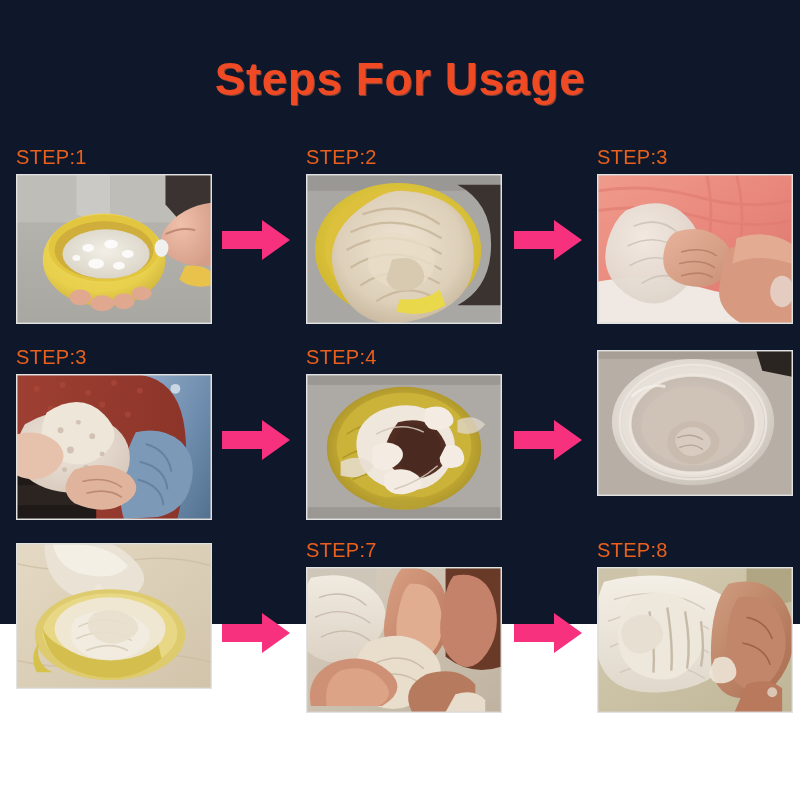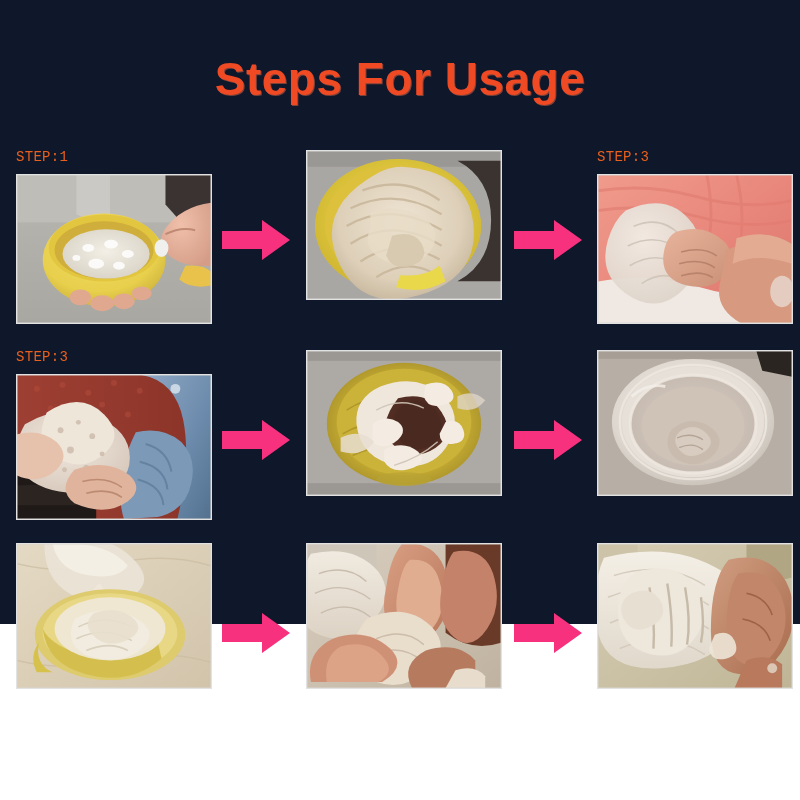--- a/index.html
+++ b/index.html
@@ -55,23 +55,23 @@
 
   .cell {
     position: absolute;
     top: 0;
   }
   .cell.c1 { left: 16px; }
   .cell.c2 { left: 306px; }
   .cell.c3 { left: 597px; }
 
   .step-label {
-    font-size: 14px;
+    font-size: 20px;
     color: #e8601c;
-    font-family: Liberation Mono, monospace;
+    font-family: Liberation Sans, sans-serif;
     letter-spacing: 0.3px;
     line-height: 14px;
     margin-bottom: 8px;
     height: 16px;
     white-space: nowrap;
   }
 
   .photo {
     width: 196px;
     height: 146px;
@@ -157,20 +157,21 @@
               <ellipse cx="86" cy="130" rx="12" ry="8"></ellipse>
               <ellipse cx="108" cy="128" rx="11" ry="8"></ellipse>
               <ellipse cx="126" cy="120" rx="10" ry="7"></ellipse>
             </g>
             <rect width="196" height="150" fill="none" stroke="#d8d6d2" stroke-width="1"></rect>
           </svg>
         </div>
       </div>
 
       <div class="cell c2">
+        <div class="step-label">STEP:2</div>
         <div class="photo tall">
           <svg viewBox="0 0 196 150" preserveAspectRatio="none">
             <defs>
               <radialGradient id="g2bowl" cx="50%" cy="45%" r="62%">
                 <stop offset="0%" stop-color="#f2e257"></stop>
                   <stop offset="100%" stop-color="#cdb12c"></stop>
               </radialGradient>
               <radialGradient id="g2paste" cx="48%" cy="42%" r="62%">
                 <stop offset="0%" stop-color="#efe5d4"></stop>
                   <stop offset="70%" stop-color="#ddcfb8"></stop>
@@ -323,20 +324,21 @@
             <g stroke="#bd8a72" stroke-width="1.6" fill="none">
               <path d="M66 108 q24 -6 40 6"></path>
               <path d="M70 120 q22 -6 36 4"></path>
             </g>
             <rect width="196" height="146" fill="none" stroke="#d8d6d2" stroke-width="1"></rect>
           </svg>
         </div>
       </div>
 
       <div class="cell c2">
+        <div class="step-label">STEP:4</div>
         <div class="photo">
           <svg viewBox="0 0 196 146" preserveAspectRatio="none">
             <defs>
               <radialGradient id="g5bowl" cx="50%" cy="50%" r="58%">
                 <stop offset="0%" stop-color="#d8c244"></stop>
                   <stop offset="70%" stop-color="#c2a932"></stop>
                   <stop offset="100%" stop-color="#a18a28"></stop>
               </radialGradient>
               <radialGradient id="g5hole" cx="50%" cy="45%" r="60%">
                 <stop offset="0%" stop-color="#3a211a"></stop>
@@ -461,20 +463,21 @@
               <path d="M70 108 q24 -10 42 0"></path>
             </g>
             <path d="M78 70 q22 -8 38 4 14 12 -2 22 -22 12 -38 -4 -10 -12 2 -22z" fill="#e8dfcd" opacity="0.9"></path>
             <path d="M22 100 q-4 22 14 30 l-16 0 q-8 -16 2 -30z" fill="#d6c14c"></path>
             <rect width="196" height="146" fill="none" stroke="#d8d6d2" stroke-width="1"></rect>
           </svg>
         </div>
       </div>
 
       <div class="cell c2">
+        <div class="step-label">STEP:7</div>
         <div class="photo">
           <svg viewBox="0 0 196 146" preserveAspectRatio="none">
             <defs>
               <linearGradient id="g8bg" x1="0" y1="0" x2="1" y2="1">
                 <stop offset="0%" stop-color="#d9cfc0"></stop>
                   <stop offset="100%" stop-color="#bfb2a0"></stop>
               </linearGradient>
               <linearGradient id="g8skin" x1="0" y1="0" x2="1" y2="1">
                 <stop offset="0%" stop-color="#d9a084"></stop>
                   <stop offset="100%" stop-color="#b8765a"></stop>
@@ -506,20 +509,21 @@
             <path d="M26 96 q34 -12 58 10 18 18 -8 34 l-72 0 q-6 -30 22 -44z" fill="#cf9176"></path>
             <path d="M34 104 q28 -8 44 12 12 14 -6 24 l-52 0 q-4 -26 14 -36z" fill="#dda387"></path>
             <path d="M120 108 q32 -10 50 10 l0 28 -64 0 q-12 -24 14 -38z" fill="#b67a5e"></path>
             <path d="M150 128 q20 -6 30 6 l0 12 -40 0z" fill="#e8ddcd"></path>
             <rect width="196" height="146" fill="none" stroke="#d8d6d2" stroke-width="1"></rect>
           </svg>
         </div>
       </div>
 
       <div class="cell c3">
+        <div class="step-label">STEP:8</div>
         <div class="photo">
           <svg viewBox="0 0 196 146" preserveAspectRatio="none">
             <defs>
               <linearGradient id="g9bg" x1="0" y1="0" x2="1" y2="1">
                 <stop offset="0%" stop-color="#d7cdb4"></stop>
                   <stop offset="100%" stop-color="#bfb596"></stop>
               </linearGradient>
               <linearGradient id="g9wrap" x1="0" y1="0" x2="0" y2="1">
                 <stop offset="0%" stop-color="#f4efe6"></stop>
                   <stop offset="100%" stop-color="#e0d8cb"></stop>

